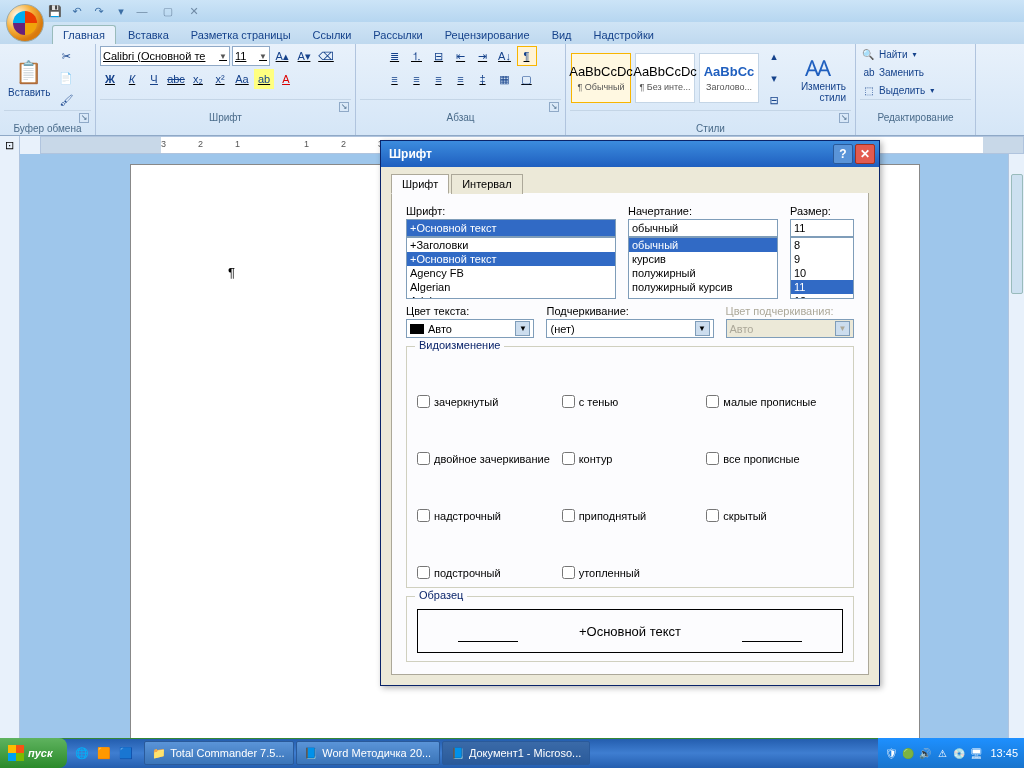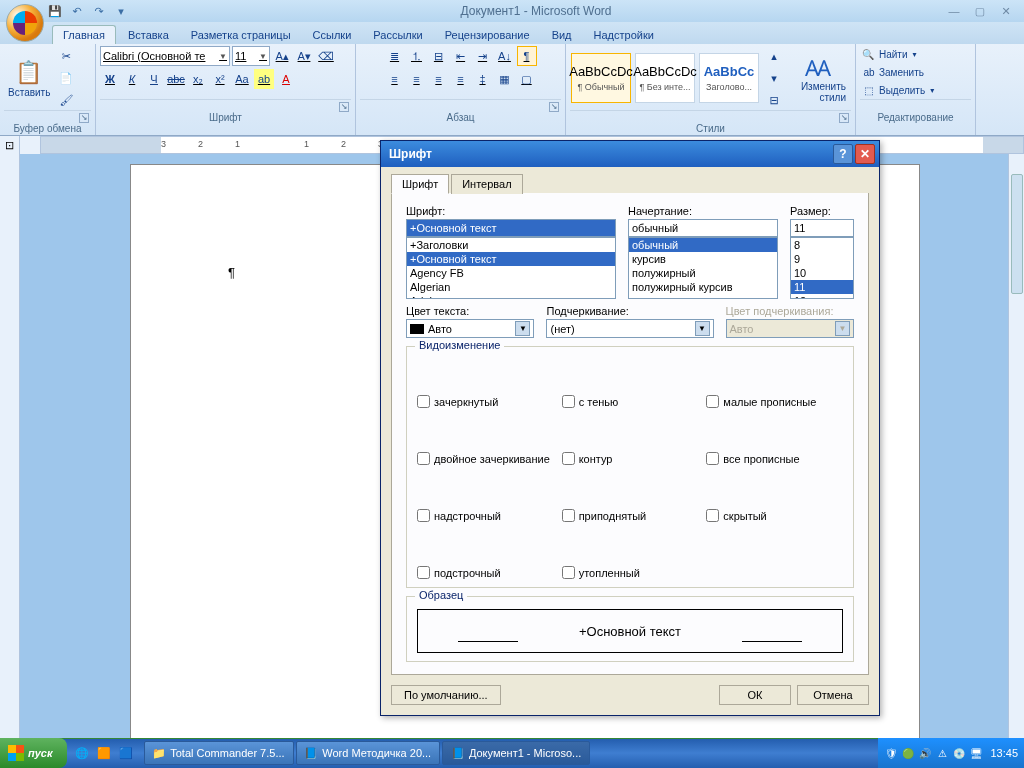--- a/index.html
+++ b/index.html
@@ -116,21 +116,20 @@
     <div class="office-logo"></div>
   </div>
 
 <div class="titlebar">
   <div class="qat">
     <div class="qat-btn">💾</div>
     <div class="qat-btn">↶</div>
     <div class="qat-btn">↷</div>
     <div class="qat-btn">▾</div>
   </div>
-  <div class="title-text">Документ1 - Microsoft Word</div>
   <div class="win-btns">
     <div class="win-btn">—</div>
     <div class="win-btn">▢</div>
     <div class="win-btn">✕</div>
   </div>
 </div>
 
 <div class="tabs">
   <div class="tab active">Главная</div>
   <div class="tab">Вставка</div>
@@ -437,26 +436,20 @@
               <input type="checkbox" style="">
               <span>утопленный</span>
             </label>
         </div>
       </div>
       <div class="fieldset">
         <div class="legend">Образец</div>
         <div class="preview-box">+Основной текст</div>
       </div>
     </div>
-    <div class="dlg-buttons">
-      <button class="btn">По умолчанию...</button>
-      <div style="flex:1"></div>
-      <button class="btn">ОК</button>
-      <button class="btn">Отмена</button>
-    </div>
   </div>
 </div>
 
 <div class="taskbar">
   <div class="start-btn">
       <div class="start-logo"></div>
       <span>пуск</span>
     </div>
   <div class="ql">
     <div class="ql-item">🌐</div>

